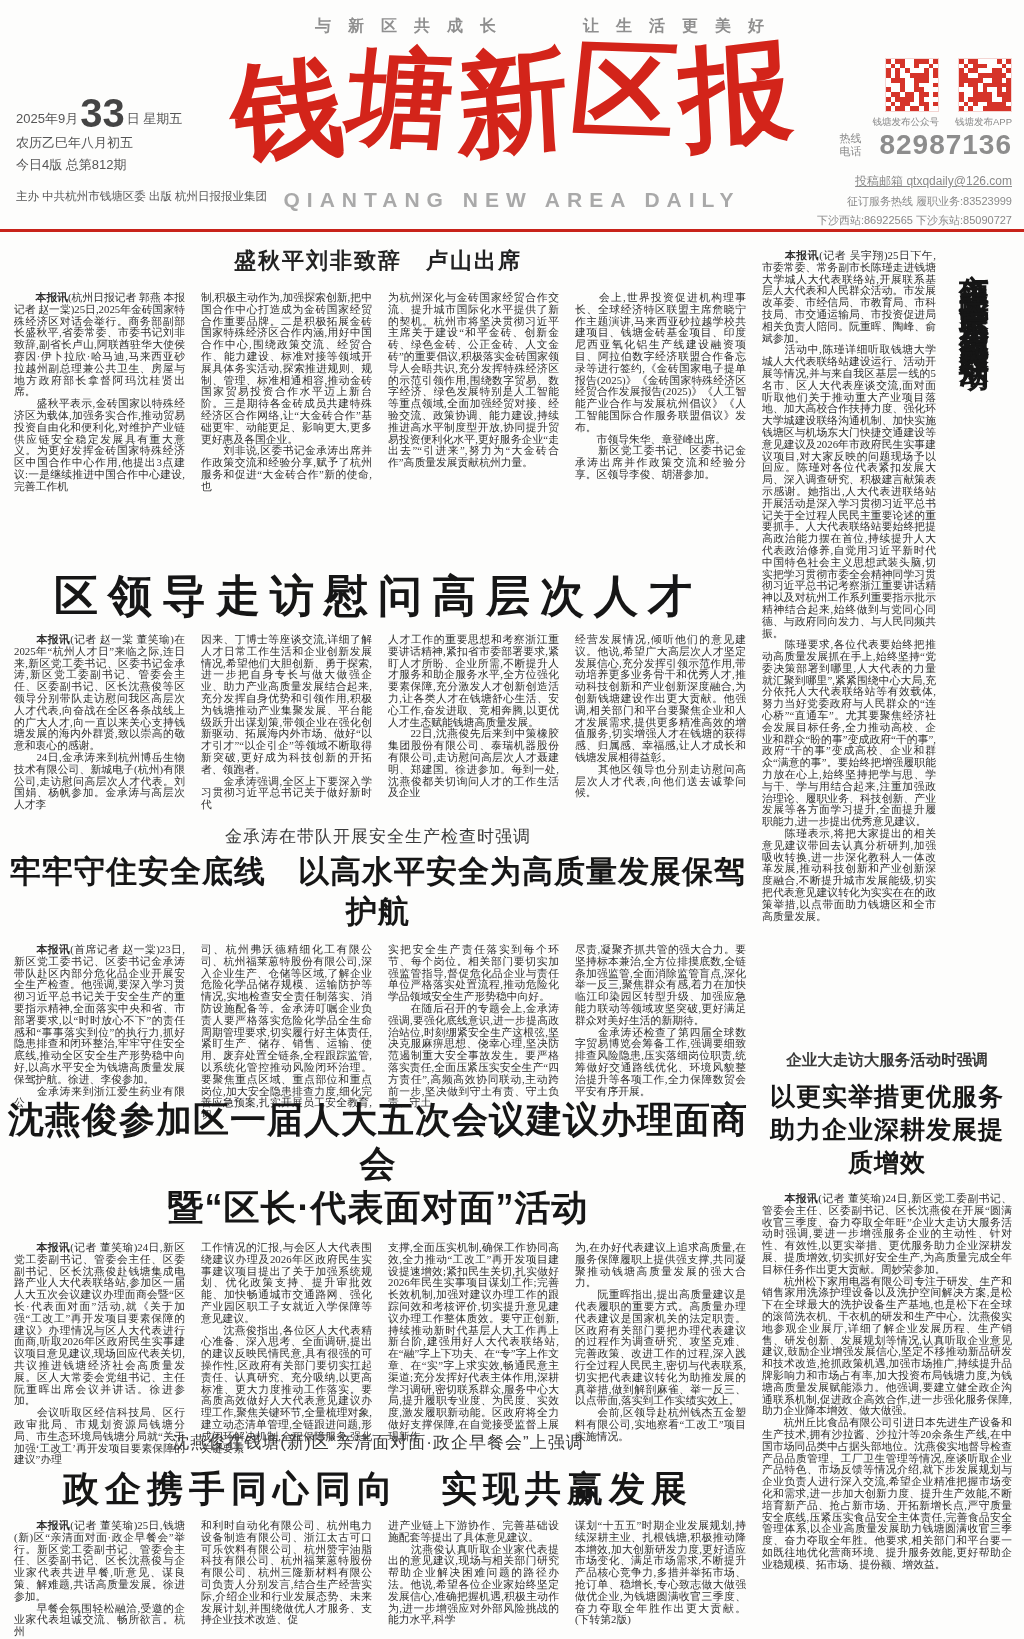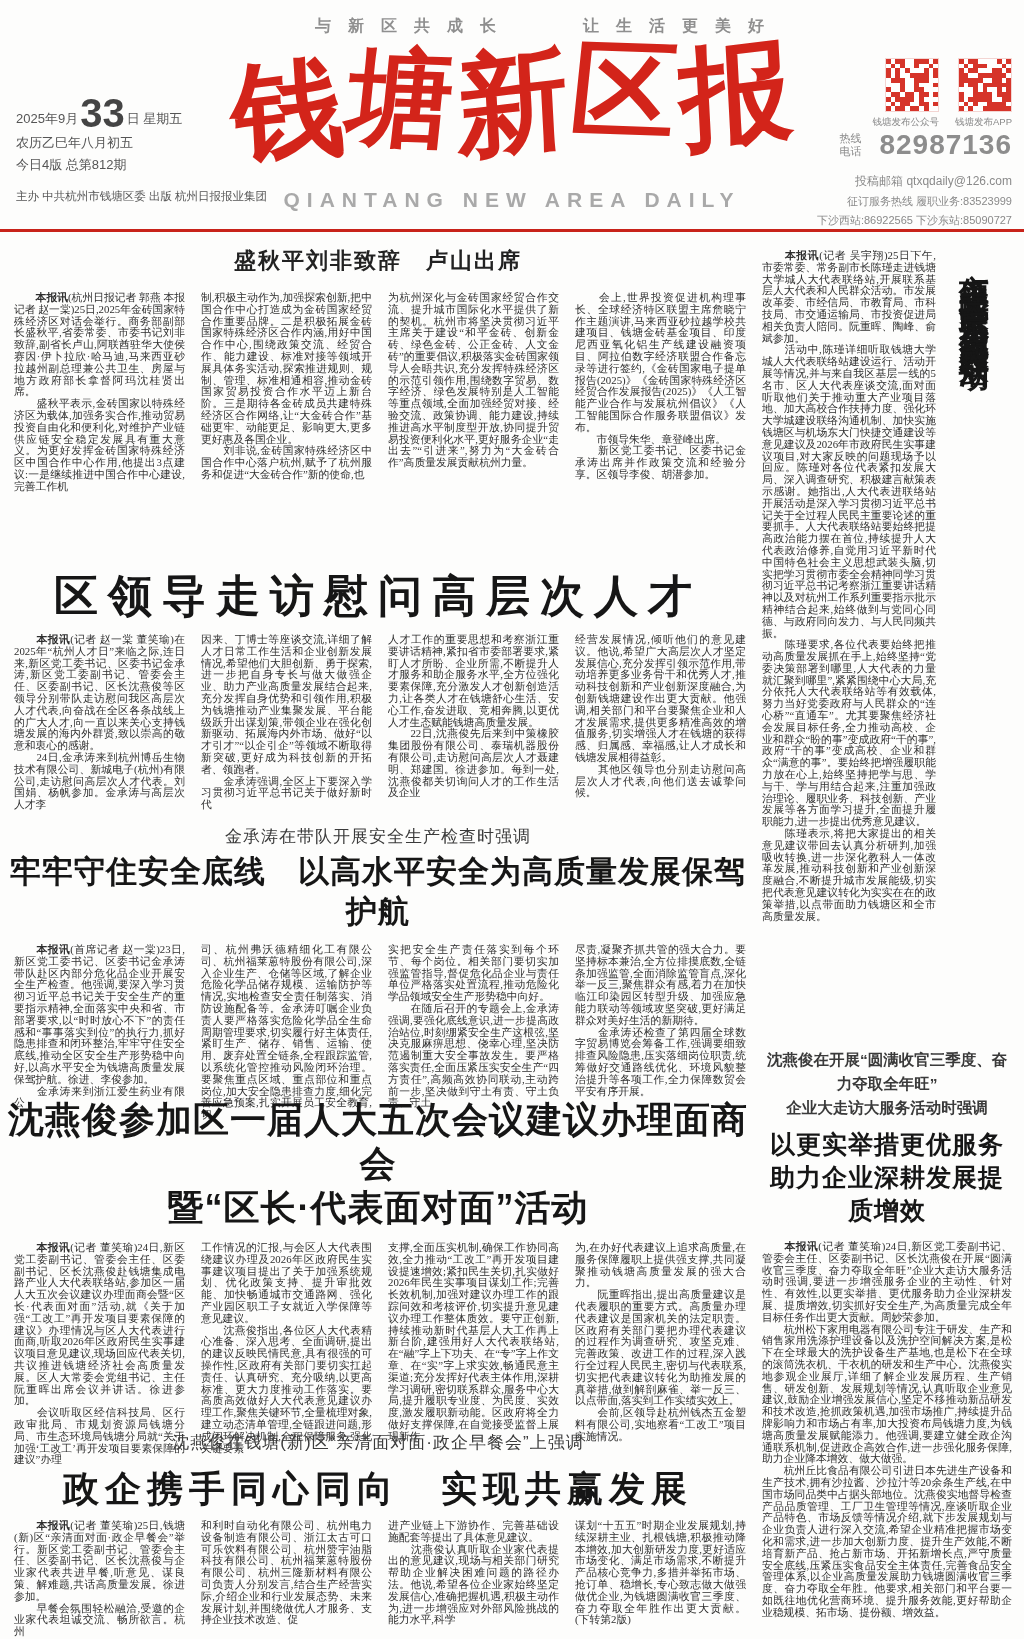--- a/index.html
+++ b/index.html
@@ -34,21 +34,21 @@
     font-family:"Liberation Sans","DejaVu Sans",sans-serif;color:#777;}
   .qrrow{display:flex;gap:16px;}
   .qrbox{display:flex;flex-direction:column;align-items:flex-end;gap:4px;}
   .qr{display:grid;background:#fff;border:1px solid #f3d5d2;}
   .qr i{display:block;}
   .qr i.on{background:#d6342a;}
   .qrlabel{font-size:9.5px;color:#8a8a8a;}
   .hotrow{display:flex;align-items:center;gap:18px;margin-top:0;}
   .hotlabels{font-size:11px;line-height:13px;color:#8a8a8a;text-align:center;}
   .hotnum{font-size:28px;font-weight:700;color:#8d8d8d;letter-spacing:1px;}
-  .email{margin-top:12px;font-size:12px;color:#8a8a8a;}
+  .email{margin-top:12px;font-size:12px;color:#8a8a8a;text-decoration:underline;}
   .subline{margin-top:4px;font-size:11px;color:#8a8a8a;line-height:15px;}
   .redrule{top:229px;left:0;width:1024px;height:3px;background:#c8231a;}
 
   
   .hed{font-family:"Liberation Sans","DejaVu Sans",sans-serif;font-weight:900;color:#161616;}
   .kick{font-family:"Liberation Sans","DejaVu Sans",sans-serif;color:#3a3a3a;}
   .cols{display:flex;gap:16px;padding:0 14px;overflow:hidden;}
   .col{flex:none;width:171px;font-size:10.8px;line-height:11.8px;text-align:justify;overflow:hidden;}
   .col p,.sbbody p{margin:0;}
   .col b,.sbbody b{font-weight:700;}
@@ -382,21 +382,21 @@
 
 <div class="abs" id="artA">
   <div class="h2">盛秋平刘非致辞　卢山出席</div>
   <div class="cols">
     <div class="col">
         <p>　　<b>本报讯</b>(杭州日报记者 郭燕 本报记者 赵一棠)25日,2025年金砖国家特殊经济区对话会举行。商务部副部长盛秋平,省委常委、市委书记刘非致辞,副省长卢山,阿联酋驻华大使侯赛因·伊卜拉欣·哈马迪,马来西亚砂拉越州副总理兼公共卫生、房屋与地方政府部长拿督阿玛沈桂贤出席。</p>
         <p>　　盛秋平表示,金砖国家以特殊经济区为载体,加强务实合作,推动贸易投资自由化和便利化,对维护产业链供应链安全稳定发展具有重大意义。为更好发挥金砖国家特殊经济区中国合作中心作用,他提出3点建议:一是继续推进中国合作中心建设,完善工作机</p>
       </div>
     <div class="col">
         <p>制,积极主动作为,加强探索创新,把中国合作中心打造成为金砖国家经贸合作重要品牌。二是积极拓展金砖国家特殊经济区合作内涵,用好中国合作中心,围绕政策交流、经贸合作、能力建设、标准对接等领域开展具体务实活动,探索推进规则、规制、管理、标准相通相容,推动金砖国家贸易投资合作水平迈上新台阶。三是期待各金砖成员共建特殊经济区合作网络,让“大金砖合作”基础更牢、动能更足、影响更大,更多更好惠及各国企业。</p>
-        <p>　　刘非说,金砖国家特殊经济区中国合作中心落户杭州,赋予了杭州服务和促进“大金砖合作”新的使命,也</p>
+        <p>　　刘非说,区委书记金承涛出席并作政策交流和经验分享,赋予了杭州服务和促进“大金砖合作”新的使命,也</p>
       </div>
     <div class="col">
         <p>为杭州深化与金砖国家经贸合作交流、提升城市国际化水平提供了新的契机。杭州市将坚决贯彻习近平主席关于建设“和平金砖、创新金砖、绿色金砖、公正金砖、人文金砖”的重要倡议,积极落实金砖国家领导人会晤共识,充分发挥特殊经济区的示范引领作用,围绕数字贸易、数字经济、绿色发展特别是人工智能等重点领域,全面加强经贸对接、经验交流、政策协调、能力建设,持续推进高水平制度型开放,协同提升贸易投资便利化水平,更好服务企业“走出去”“引进来”,努力为“大金砖合作”高质量发展贡献杭州力量。</p>
       </div>
     <div class="col">
         <p>　　会上,世界投资促进机构理事长、全球经济特区联盟主席詹晓宁作主题演讲,马来西亚砂拉越学校共建项目、钱塘金砖基金项目、印度尼西亚氧化铝生产线建设融资项目、阿拉伯数字经济联盟合作备忘录等进行签约,《金砖国家电子提单报告(2025)》《金砖国家特殊经济区经贸合作发展报告(2025)》《人工智能产业合作与发展杭州倡议》《人工智能国际合作服务联盟倡议》发布。</p>
         <p>　　市领导朱华、章登峰出席。</p>
         <p>　　新区党工委书记、区委书记金承涛出席并作政策交流和经验分享。区领导李俊、胡潜参加。</p>
       </div>
   </div>
@@ -499,21 +499,20 @@
       <p>　　陈瑾要求,各位代表要始终把推动高质量发展抓在手上,始终坚持“党委决策部署到哪里,人大代表的力量就汇聚到哪里”,紧紧围绕中心大局,充分依托人大代表联络站等有效载体,努力当好党委政府与人民群众的“连心桥”“直通车”。尤其要聚焦经济社会发展目标任务,全力推动高校、企业和群众“盼的事”变成政府“干的事”,政府“干的事”变成高校、企业和群众“满意的事”。要始终把增强履职能力放在心上,始终坚持把学与思、学与干、学与用结合起来,注重加强政治理论、履职业务、科技创新、产业发展等各方面学习提升,全面提升履职能力,进一步提出优秀意见建议。</p>
       <p>　　陈瑾表示,将把大家提出的相关意见建议带回去认真分析研判,加强吸收转换,进一步深化教科人一体改革发展,推动科技创新和产业创新深度融合,不断提升城市发展能级,切实把代表意见建议转化为实实在在的政策举措,以点带面助力钱塘区和全市高质量发展。</p>
     </div>
   <div class="vheadwrap">
     <div class="vhead">市领导来我区开展联系基层人大代表和人民群众活动</div>
   </div>
 </div>
 
 <div class="abs" id="sbR2">
   <div class="kick">
-    <div>沈燕俊在开展“圆满收官三季度、奋力夺取全年旺”</div>
     <div>企业大走访大服务活动时强调</div>
   </div>
   <div class="hed h1">
     <div>以更实举措更优服务</div>
     <div>助力企业深耕发展提质增效</div>
   </div>
   <div class="sbbody">
       <p>　　<b>本报讯</b>(记者 董笑瑜)24日,新区党工委副书记、管委会主任、区委副书记、区长沈燕俊在开展“圆满收官三季度、奋力夺取全年旺”企业大走访大服务活动时强调,要进一步增强服务企业的主动性、针对性、有效性,以更实举措、更优服务助力企业深耕发展、提质增效,切实抓好安全生产,为高质量完成全年目标任务作出更大贡献。周妙荣参加。</p>
       <p>　　杭州松下家用电器有限公司专注于研发、生产和销售家用洗涤护理设备以及洗护空间解决方案,是松下在全球最大的洗护设备生产基地,也是松下在全球的滚筒洗衣机、干衣机的研发和生产中心。沈燕俊实地参观企业展厅,详细了解企业发展历程、生产销售、研发创新、发展规划等情况,认真听取企业意见建议,鼓励企业增强发展信心,坚定不移推动新品研发和技术改造,抢抓政策机遇,加强市场推广,持续提升品牌影响力和市场占有率,加大投资布局钱塘力度,为钱塘高质量发展赋能添力。他强调,要建立健全政企沟通联系机制,促进政企高效合作,进一步强化服务保障,助力企业降本增效、做大做强。</p>
       <p>　　杭州丘比食品有限公司引进日本先进生产设备和生产技术,拥有沙拉酱、沙拉汁等20余条生产线,在中国市场同品类中占据头部地位。沈燕俊实地督导检查产品品质管理、工厂卫生管理等情况,座谈听取企业产品特色、市场反馈等情况介绍,就下步发展规划与企业负责人进行深入交流,希望企业精准把握市场变化和需求,进一步加大创新力度、提升生产效能,不断培育新产品、抢占新市场、开拓新增长点,严守质量安全底线,压紧压实食品安全主体责任,完善食品安全管理体系,以企业高质量发展助力钱塘圆满收官三季度、奋力夺取全年胜。他要求,相关部门和平台要一如既往地优化营商环境、提升服务效能,更好帮助企业稳规模、拓市场、提份额、增效益。</p>

